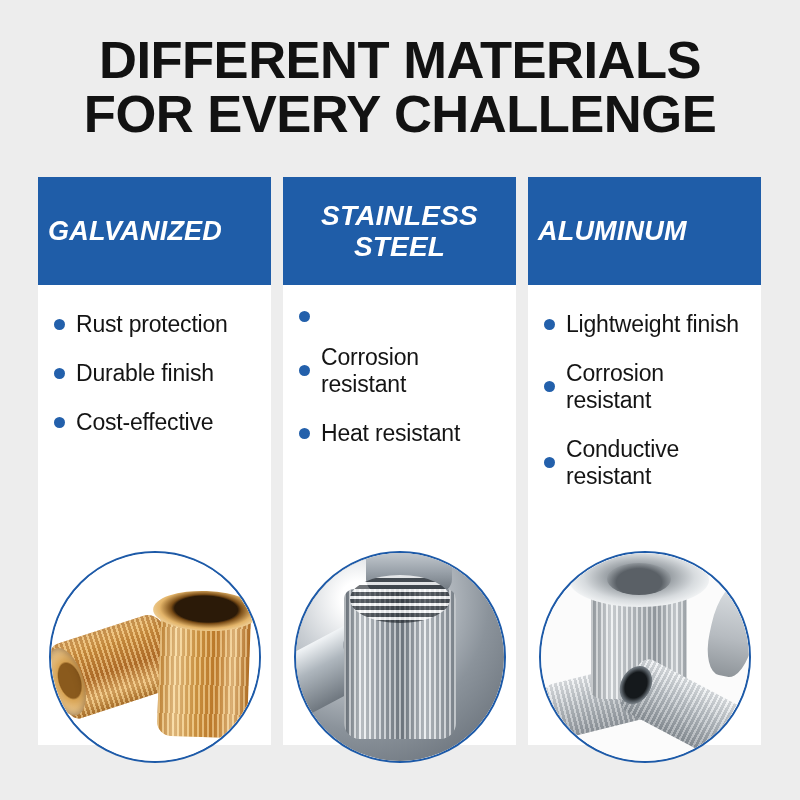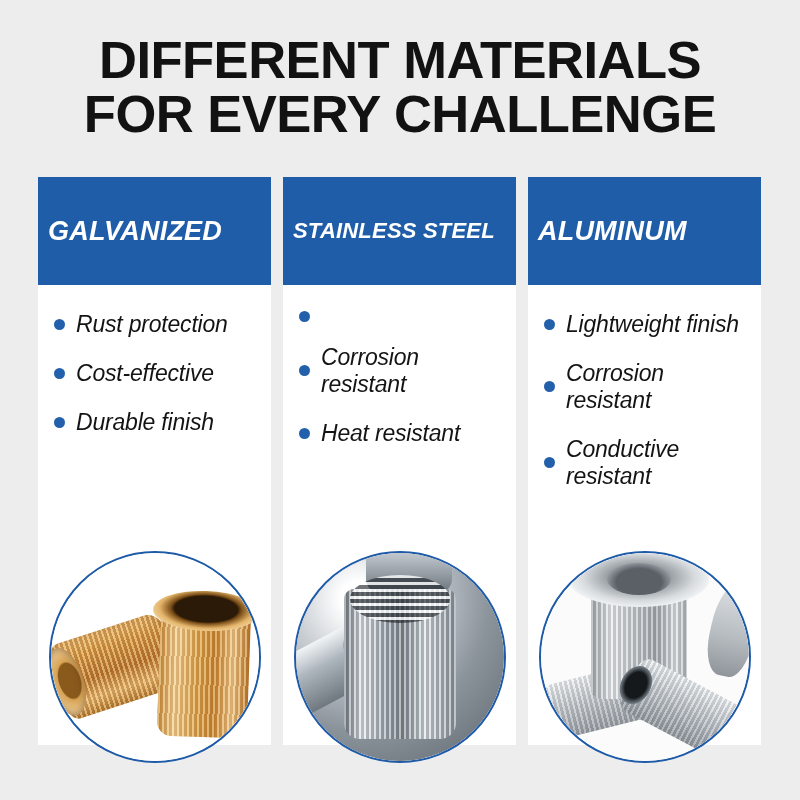--- a/index.html
+++ b/index.html
@@ -74,29 +74,28 @@
     font-family: "Liberation Sans", sans-serif;
     font-style: italic;
     font-weight: 700;
     font-size: 27px;
     line-height: 1.12;
     color: #ffffff;
     text-align: center;
     letter-spacing: 0.2px;
     text-transform: uppercase;
   }
-  .card.wide-title .card-header-text { font-size: 22px; }
+  .card.wide-title .card-header-text { font-size: 28px; }
 
   
   .bullets {
     list-style: none;
     margin: 0;
     padding: 26px 12px 0 16px;
     flex: 0 0 auto;
-    font-style: italic;
   }
   .bullet-item {
     display: flex;
     align-items: center;
     margin-bottom: 22px;
   }
   .bullet-dot {
     flex: 0 0 auto;
     width: 11px;
     height: 11px;
@@ -320,25 +319,25 @@
       <div class="card-header">
         <span class="card-header-text">GALVANIZED</span>
       </div>
       <ul class="bullets">
         <li class="bullet-item">
           <span class="bullet-dot"></span>
           <span class="bullet-text">Rust protection</span>
         </li>
         <li class="bullet-item">
           <span class="bullet-dot"></span>
+          <span class="bullet-text">Durable finish</span>
+        </li>
+        <li class="bullet-item">
+          <span class="bullet-dot"></span>
           <span class="bullet-text">Cost-effective</span>
-        </li>
-        <li class="bullet-item">
-          <span class="bullet-dot"></span>
-          <span class="bullet-text">Durable finish</span>
         </li>
       </ul>
       <div class="photo-wrap">
         <div class="photo-circle">
           <div class="photo-inner">
             <div class="gal-bg"></div>
             <div class="nut gal-nut-a">
               <div class="body"></div>
                 <div class="knurl"></div>
                 <div class="flange"></div>

